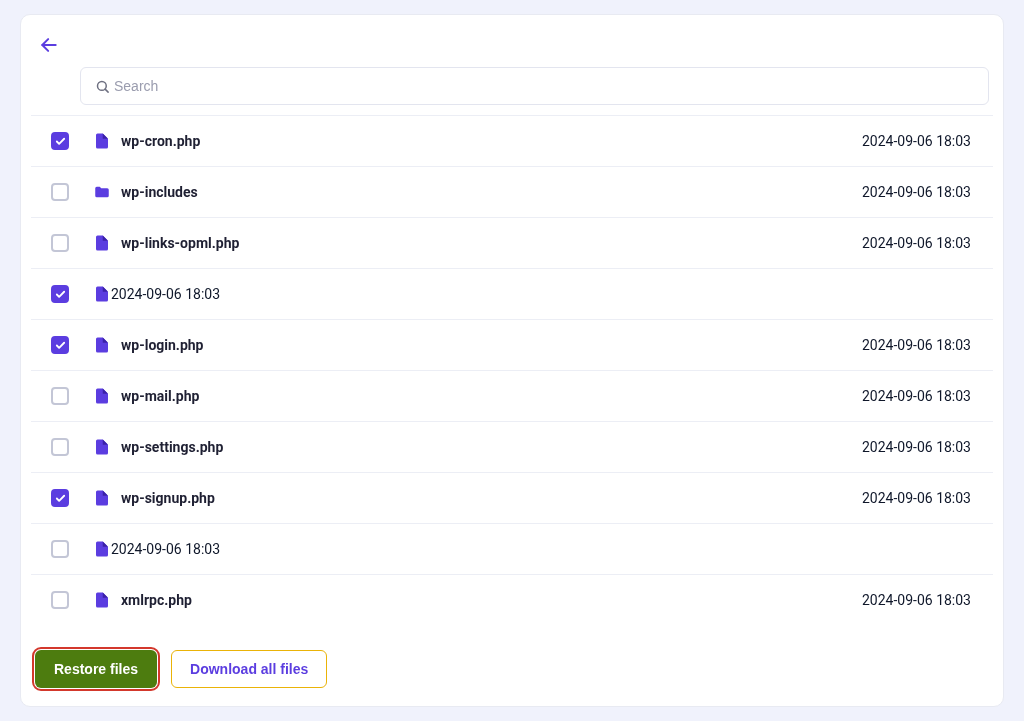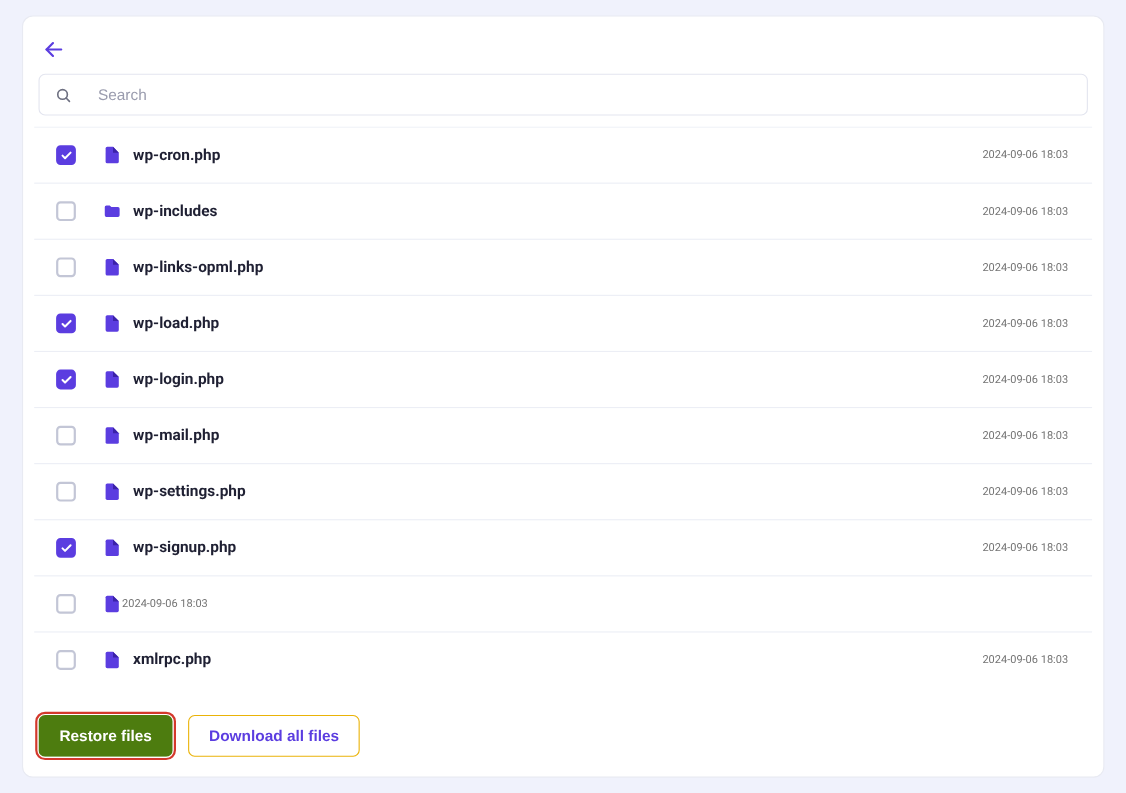--- a/index.html
+++ b/index.html
@@ -42,24 +42,25 @@
   }
   .breadcrumb .crumb { cursor: pointer; }
   .breadcrumb .crumb.current { color: #5b3de0; }
   .breadcrumb .sep { color: #b0b3c0; display:flex; align-items:center; }
   .search-wrap {
     padding: 0 4px 10px 4px;
   }
   .search {
     display: flex;
     align-items: center;
-    gap: 24px;
+    gap: 4px;
     border: 1px solid #e3e5ef;
     border-radius: 6px;
     padding: 10px 14px;
+    margin-left: 45px;
   }
   .search input {
     border: none;
     outline: none;
     font-size: 14px;
     flex: 1;
     color: #2e2f3e;
   }
   .search input::placeholder { color: #9a9cae; }
   .search .search-icon { color: #6e7081; display:flex; }
@@ -98,22 +99,22 @@
     flex-shrink:0;
   }
   .file-name {
     margin-left: 10px;
     font-size: 14px;
     font-weight: 700;
     color: #1f2033;
     flex: 1;
   }
   .file-date {
-    font-size: 10px;
-    color: #737373;
+    font-size: 14px;
+    color: #0f172a;
   }
   .actions {
     display: flex;
     gap: 14px;
     padding: 14px 4px 0 4px;
   }
   .btn {
     padding: 10px 18px;
     border-radius: 6px;
     font-size: 14px;
@@ -207,21 +208,20 @@
           </svg>
         </div>
         <span class="file-icon">
           <svg width="18" height="18" viewBox="0 0 24 24" fill="currentColor">
             <path d="M13 2H6a2 2 0 0 0-2 2v16a2 2 0 0 0 2 2h12a2 2 0 0 0 2-2V9l-7-7z"></path>
             <path fill="#fff" fill-opacity="0" d="M13 2v7h7"></path>
             <path d="M13 2v7h7" fill="none" stroke="#fff" stroke-width="0"></path>
             <path d="M13 2l7 7h-7z" fill="#3b22a8"></path>
           </svg>
         </span>
-        <span class="file-name">wp-load.php</span>
         <span class="file-date">2024-09-06 18:03</span>
       </div>
       <div class="file-row">
         <div class="checkbox checked">
           <svg width="11" height="11" viewBox="0 0 24 24" fill="none" stroke="#fff" stroke-width="4" stroke-linecap="round" stroke-linejoin="round">
             <polyline points="20 6 9 17 4 12"></polyline>
           </svg>
         </div>
         <span class="file-icon">
           <svg width="18" height="18" viewBox="0 0 24 24" fill="currentColor">

